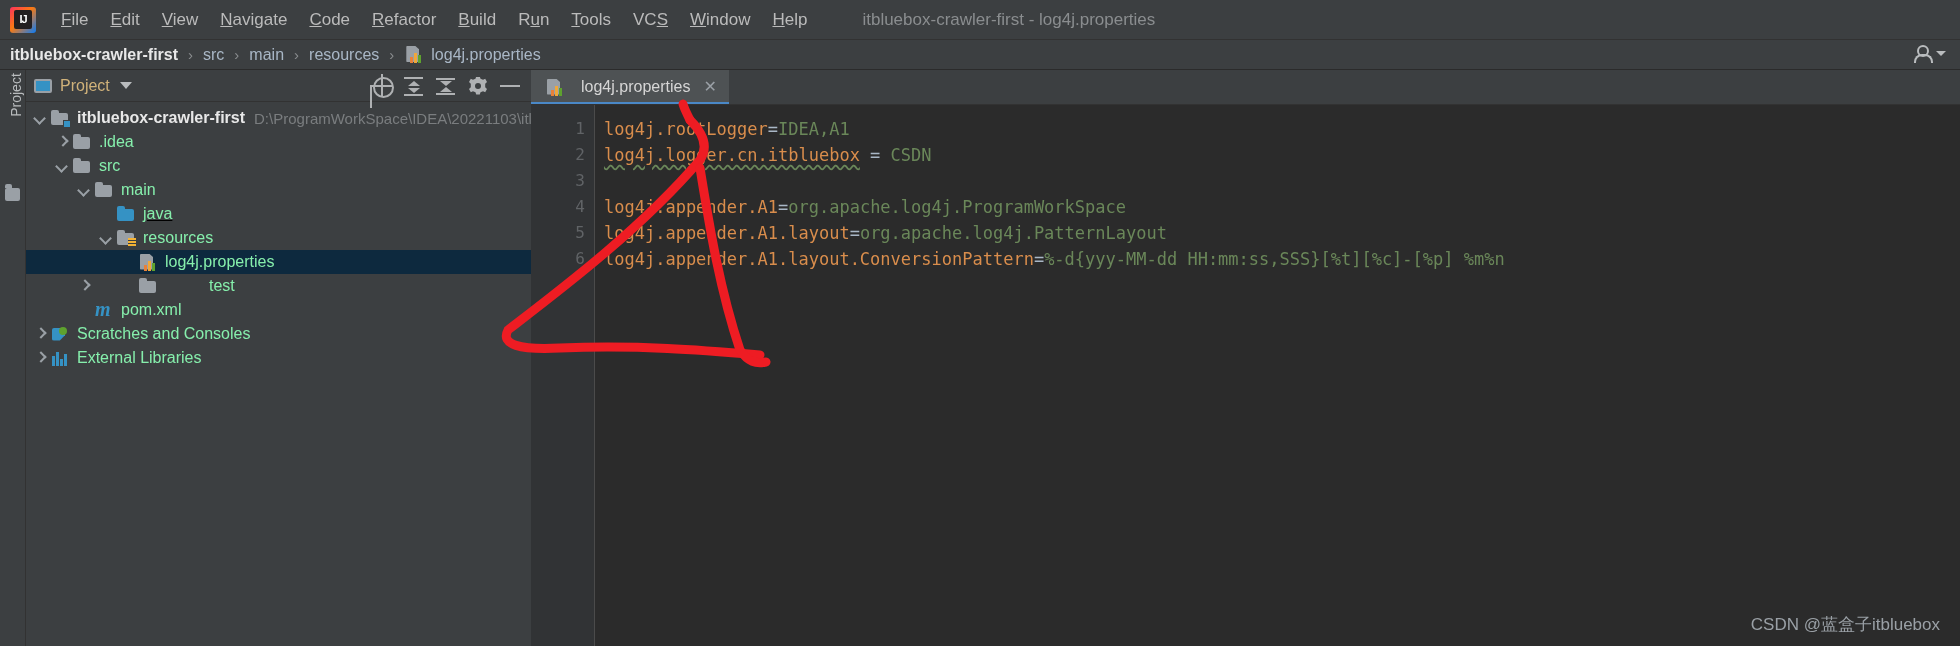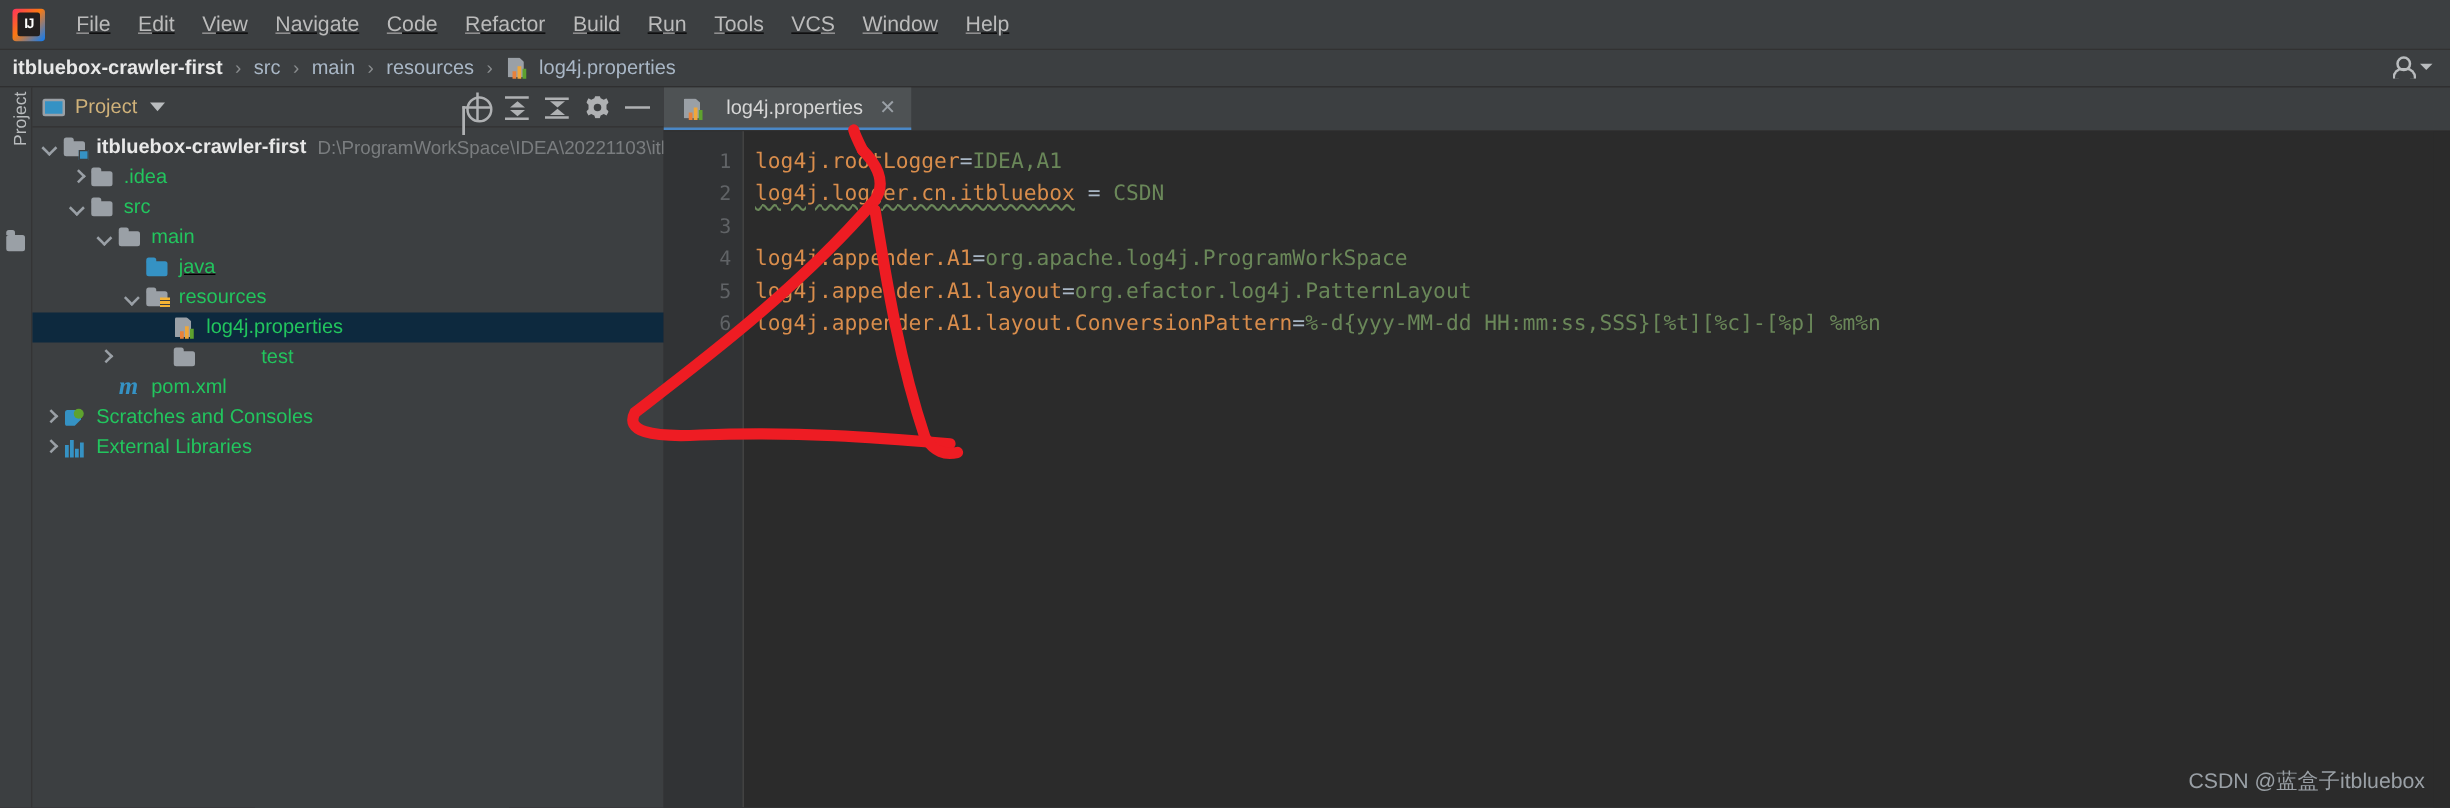--- a/index.html
+++ b/index.html
@@ -240,21 +240,21 @@
   .fic.scratch { width: 20px; height: 17px; }
   .fic.scratch::before {
     content: ""; position: absolute; left: 2px; top: 2px; width: 13px; height: 13px;
     background: #3592c4; border-radius: 2px;
     clip-path: polygon(0 0, 100% 0, 100% 60%, 60% 100%, 0 100%);
   }
   .fic.scratch::after {
     content: ""; position: absolute; left: 9px; top: 1px; width: 8px; height: 8px;
     background: #5ea22e; border-radius: 50%;
   }
-  .tlabel { color: #22c55e; }
+  .tlabel { color: #86efac; }
   .tlabel.root { font-weight: bold; color: #e8e8e8; }
   .thint { color: #7a7d7f; font-size: 15px; margin-left: 9px; }
 
   
   .editorarea {
     position: absolute; top: 70px; left: 531px; width: 1429px; height: 576px;
     background: #2b2b2b;
   }
   .tabbar {
     height: 35px; background: #3c3f41; display: flex; align-items: flex-end;
@@ -314,34 +314,35 @@
     font-size: 17px; white-space: nowrap;
   }
 </style>
 </head>
 <body>
 
 <div id="app">
 
   <div class="menubar">
     <div class="ij-logo"></div>
-    <div id="menu-items" style="display:flex;text-decoration:underline;">
+    <div id="menu-items" style="display:flex;">
         <div class="menu-item"><span class="mn">F</span>ile</div>
         <div class="menu-item"><span class="mn">E</span>dit</div>
         <div class="menu-item"><span class="mn">V</span>iew</div>
         <div class="menu-item"><span class="mn">N</span>avigate</div>
         <div class="menu-item"><span class="mn">C</span>ode</div>
         <div class="menu-item"><span class="mn">R</span>efactor</div>
         <div class="menu-item"><span class="mn">B</span>uild</div>
         <div class="menu-item">R<span class="mn">u</span>n</div>
         <div class="menu-item"><span class="mn">T</span>ools</div>
         <div class="menu-item">VC<span class="mn">S</span></div>
         <div class="menu-item"><span class="mn">W</span>indow</div>
         <div class="menu-item"><span class="mn">H</span>elp</div>
       </div>
+    <div class="win-title">itbluebox-crawler-first - log4j.properties</div>
   </div>
 
   <div class="navbar">
     <div id="crumbs" class="crumb">
         <span style="display: flex; align-items: center;">
           <span class="crumb-text crumb-root">itbluebox-crawler-first</span>
         </span>
         <span class="crumb-sep">›</span>
         <span style="display: flex; align-items: center;">
           <span class="crumb-text">src</span>
@@ -501,21 +502,21 @@
             <div class="lnum">4</div>
             <div class="lnum">5</div>
             <div class="lnum">6</div>
           </div>
       </div>
       <div class="codebody" id="codebody">
           <div class="cline"><span class="tk-key">log4j.rootLogger</span><span class="tk-eq">=</span><span class="tk-val">IDEA,A1</span></div>
           <div class="cline"><span class="tk-underline">log4j.logger.cn.itbluebox</span><span class="tk-eq"> = </span><span class="tk-val">CSDN</span></div>
           <div class="cline">&nbsp;</div>
           <div class="cline"><span class="tk-key">log4j.appender.A1</span><span class="tk-eq">=</span><span class="tk-val">org.apache.log4j.ProgramWorkSpace</span></div>
-          <div class="cline"><span class="tk-key">log4j.appender.A1.layout</span><span class="tk-eq">=</span><span class="tk-val">org.efactor.log4j.PatternLayout</span></div>
+          <div class="cline"><span class="tk-key">log4j.appender.A1.layout</span><span class="tk-eq">=</span><span class="tk-val">org.apache.log4j.PatternLayout</span></div>
           <div class="cline"><span class="tk-key">log4j.appender.A1.layout.ConversionPattern</span><span class="tk-eq">=</span><span class="tk-val">%-d{yyy-MM-dd HH:mm:ss,SSS}[%t][%c]-[%p] %m%n</span></div>
         </div>
     </div>
     <div class="vscroll"></div>
   </div>
 
   <svg class="anno" viewBox="0 0 1960 646" xmlns="http://www.w3.org/2000/svg">
     <path d="M 760 355 C 700 350, 640 345, 560 348 C 520 350, 500 345, 508 330
              C 560 290, 640 230, 700 160 C 710 145, 700 130, 690 120" stroke="#ee1c23" stroke-width="9" fill="none" stroke-linecap="round"></path>
     <path d="M 690 120 C 686 112, 684 108, 683 104" stroke="#ee1c23" stroke-width="9" fill="none" stroke-linecap="round"></path>

